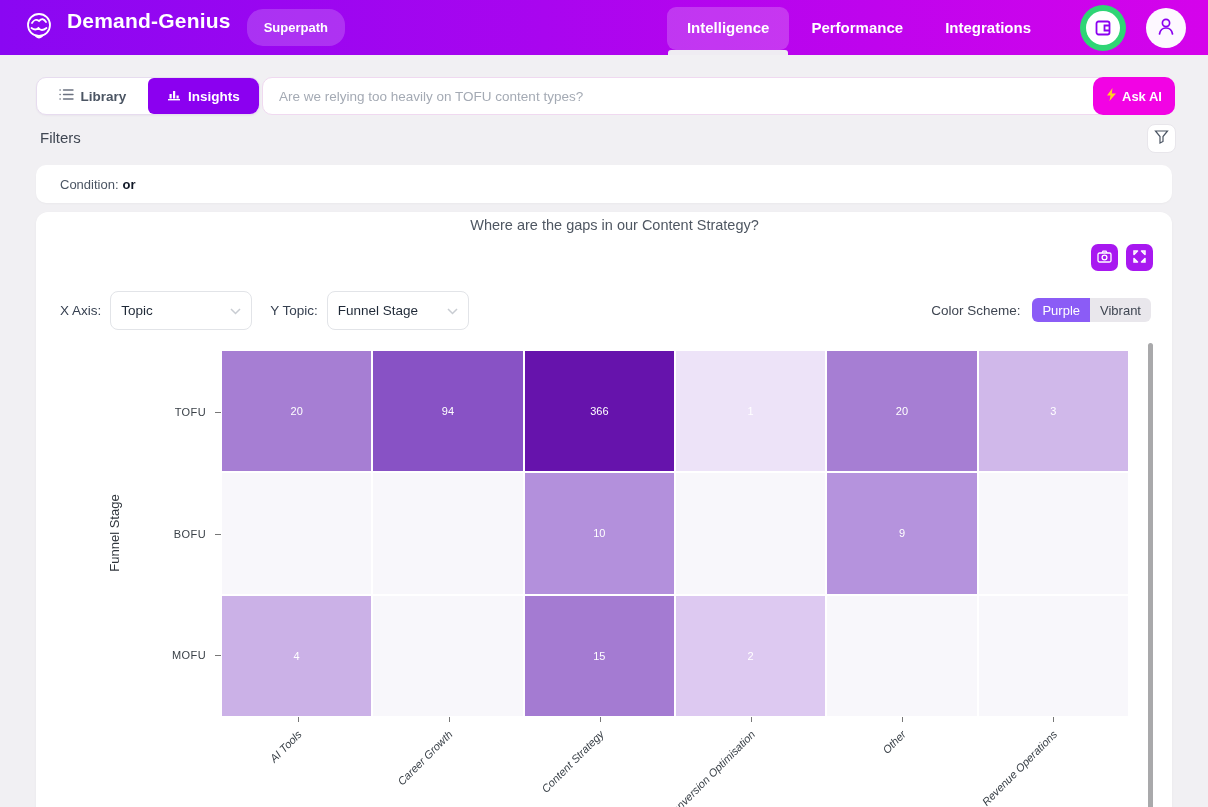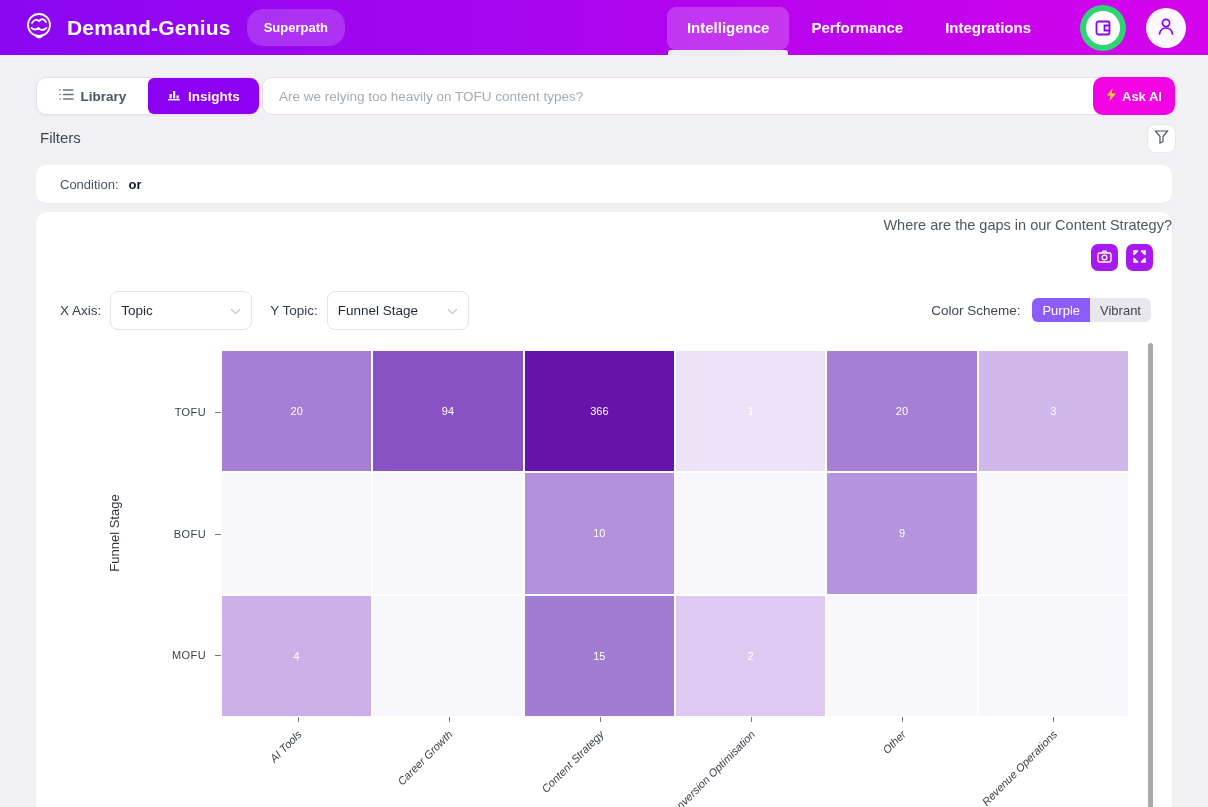--- a/index.html
+++ b/index.html
@@ -3,21 +3,21 @@
 <meta charset="utf-8">
 <style>
   * { margin:0; padding:0; box-sizing:border-box; }
   html,body { width:1208px; height:807px; overflow:hidden; }
   body { background:#f1f0f3; font-family:"Liberation Sans", sans-serif; position:relative; }
 
   
   .app-header{ position:absolute; top:0; left:0; width:1208px; height:55px;
     background:linear-gradient(90deg,#8a07f2 0%, #a905ef 45%, #d503eb 100%);
     display:flex; align-items:center; color:#fff; z-index:20;}
-  .logo-wrap{ margin-left:22px; display:flex; align-items:center; }
+  .logo-wrap{ margin-left:22px; display:flex; }
   .app-title{ font-size:21px; font-weight:bold; margin-left:11px; letter-spacing:.2px; }
   .badge{ margin-left:16px; background:rgba(255,255,255,.18); border-radius:16px;
     padding:11px 17px; font-size:13px; font-weight:bold;text-align:right; }
   .nav{ margin-left:auto; display:flex; align-items:stretch; height:55px; }
   .nav-item{ position:relative; display:flex; align-items:center; padding:0 21px;
     font-size:15px; font-weight:bold; cursor:pointer; }
   .nav-item.active::before{ content:""; position:absolute; inset:7px 1px 5px 1px;
     background:rgba(255,255,255,.20); border-radius:9px; }
   .nav-item.active::after{ content:""; position:absolute; left:2px; right:2px; bottom:0;
     height:5px; background:#efecf2; border-radius:3px 3px 0 0; }
@@ -48,29 +48,29 @@
     display:flex; align-items:center; justify-content:center; gap:5px; cursor:pointer;
     font-family:"Liberation Sans",sans-serif; }
 
   
   .filters-heading{ position:absolute; top:129px; left:40px; font-size:15px; color:#3f4652; }
   .filter-btn{ position:absolute; top:124px; right:32px; width:29px; height:29px;
     background:#fff; border:1px solid #e8e6eb; border-radius:8px; display:flex;
     align-items:center; justify-content:center; cursor:pointer; }
   .condition-card{ position:absolute; top:165px; left:36px; right:36px; height:38px;
     background:#fff; border-radius:10px; display:flex; align-items:center; padding-left:24px;
-    font-size:13px; color:#4b5563; box-shadow:0 1px 2px rgba(0,0,0,.03);gap:6px; }
+    font-size:13px; color:#4b5563; box-shadow:0 1px 2px rgba(0,0,0,.03); }
   .condition-card b{ color:#111827; margin-left:4px; }
 
   
   .chart-card{ position:absolute; top:212px; left:36px; right:36px; height:640px;
     background:#fff; border-radius:12px; box-shadow:0 1px 3px rgba(0,0,0,.04); }
   .chart-title{ text-align:center; font-size:21px; font-weight:bold; color:#2b3340;
     padding-top:24px; font-family:"DejaVu Sans","Liberation Sans",sans-serif; }
-  .chart-subtitle{ text-align:right; font-size:14.5px; color:#4f5762; margin-top:5px;margin-left:21px; }
+  .chart-subtitle{ text-align:center; font-size:14.5px; color:#4f5762; margin-top:5px;margin-left:21px; }
   .chart-btns{ position:absolute; top:32px; right:19px; display:flex; gap:8px; }
   .chart-btn{ width:27px; height:27px; background:#a818f0; border-radius:7px; border:none;
     display:flex; align-items:center; justify-content:center; cursor:pointer; }
 
   .controls-row{ position:absolute; top:83px; left:24px; right:21px; height:30px;
     display:flex; align-items:center; font-size:13.5px; color:#374151; }
   .ctl-label{ margin-right:9px; }
   .select{ width:142px; height:39px; border:1px solid #e2e4e8; border-radius:8px;
     display:flex; align-items:center; justify-content:space-between; padding:0 10px;
     color:#1f2937; background:#fff; cursor:pointer; }

